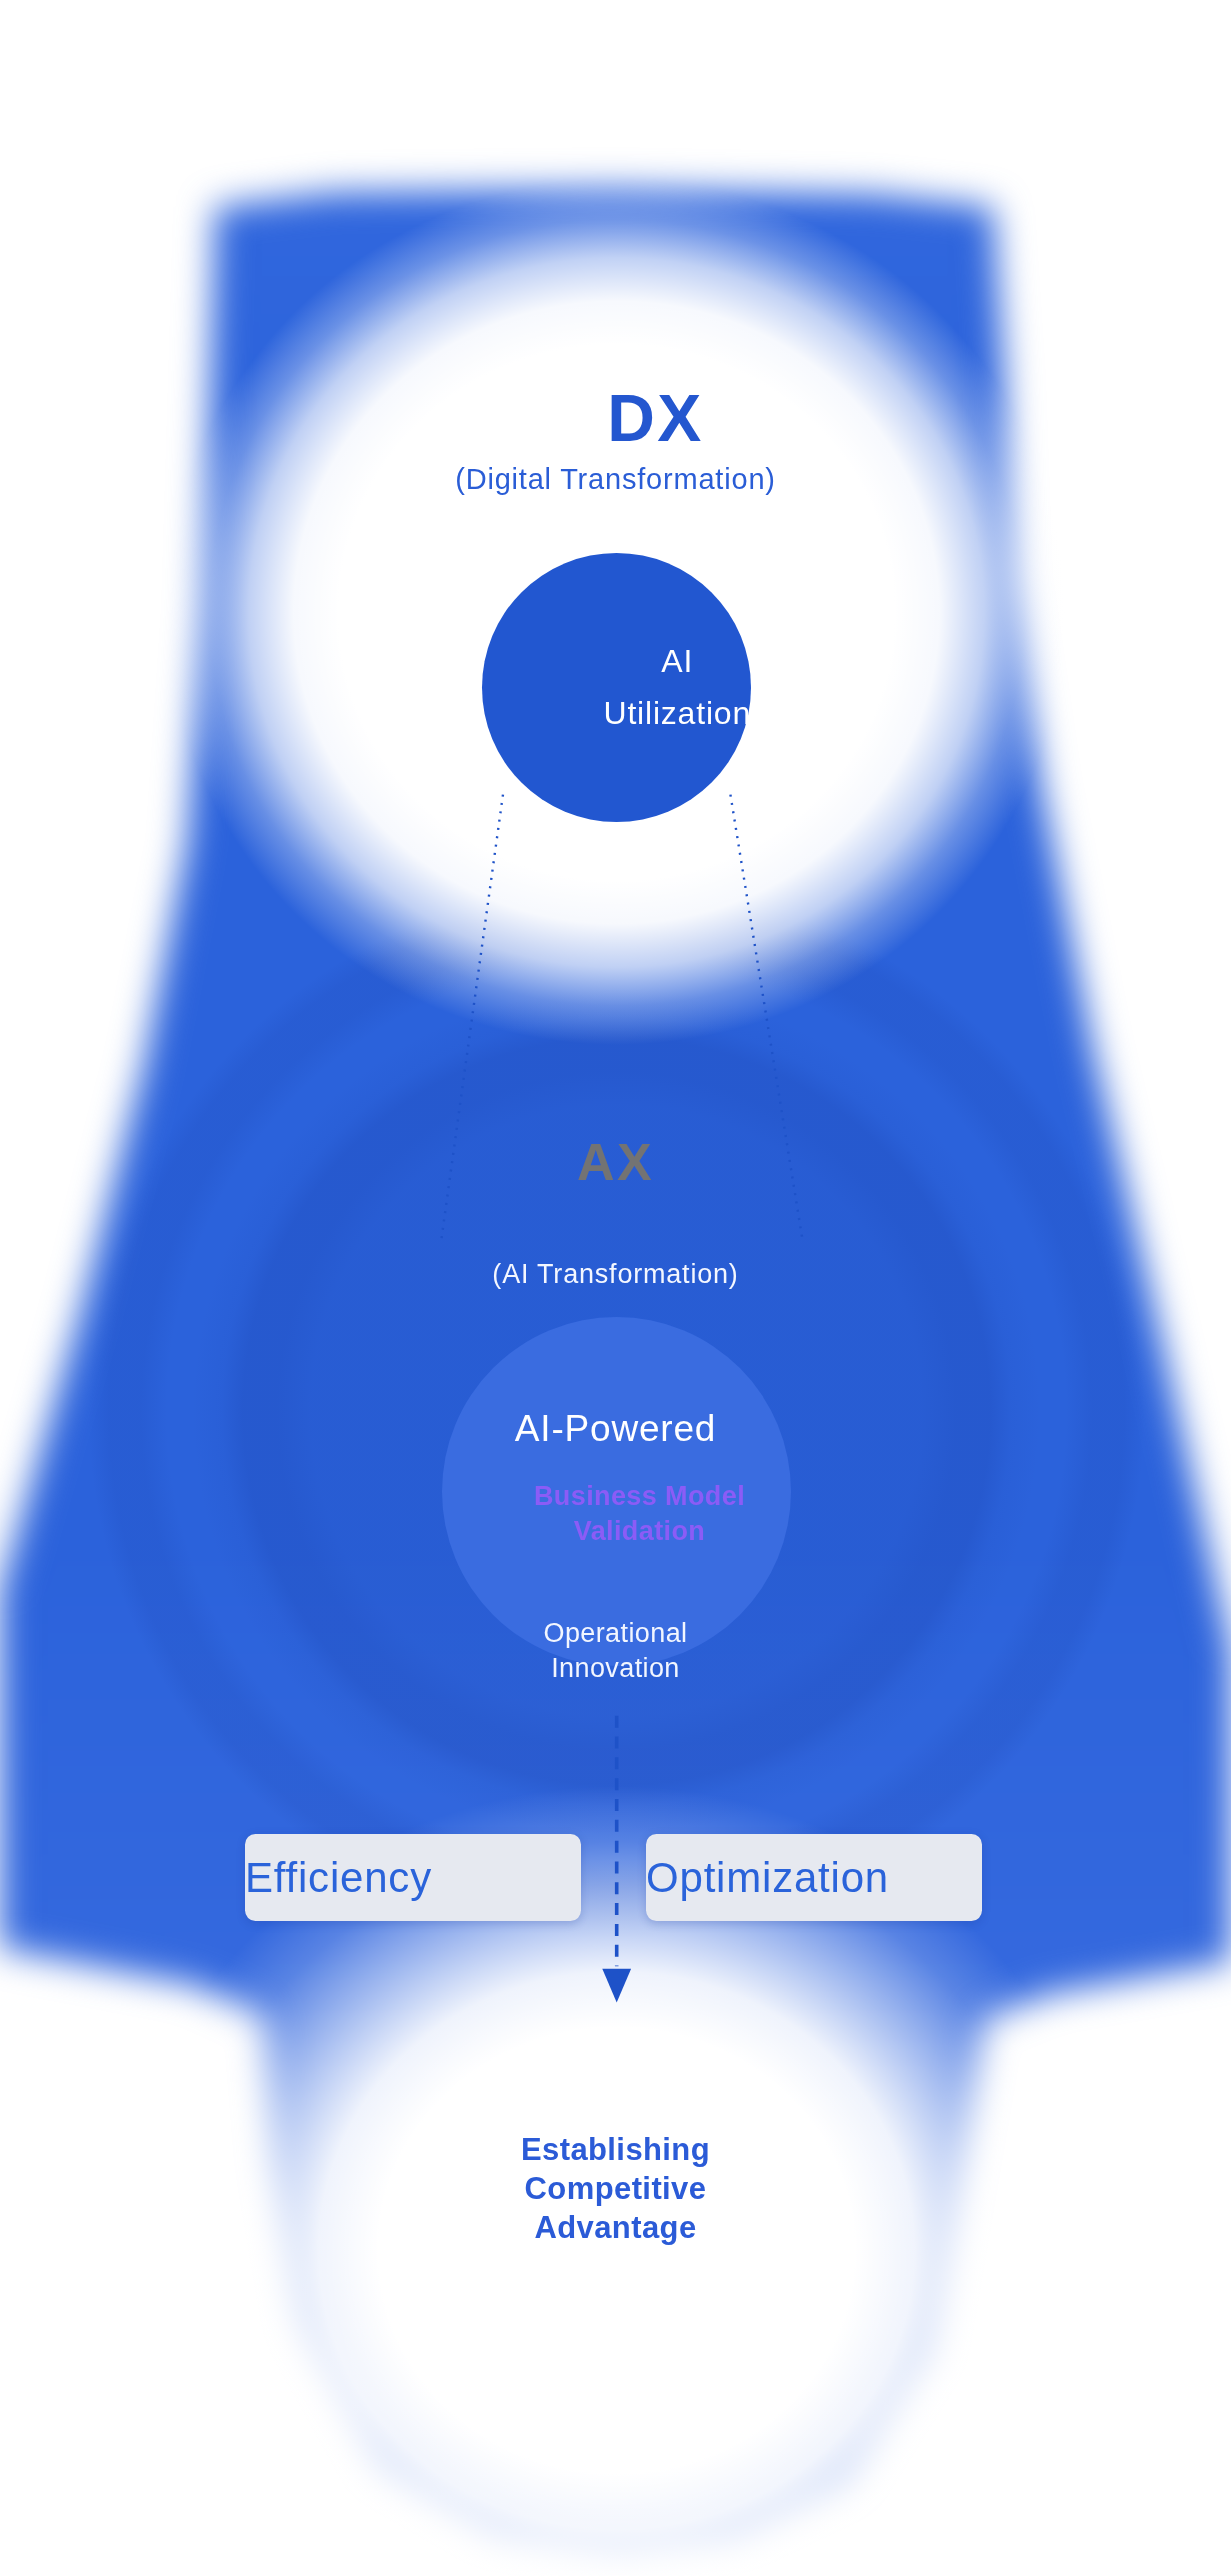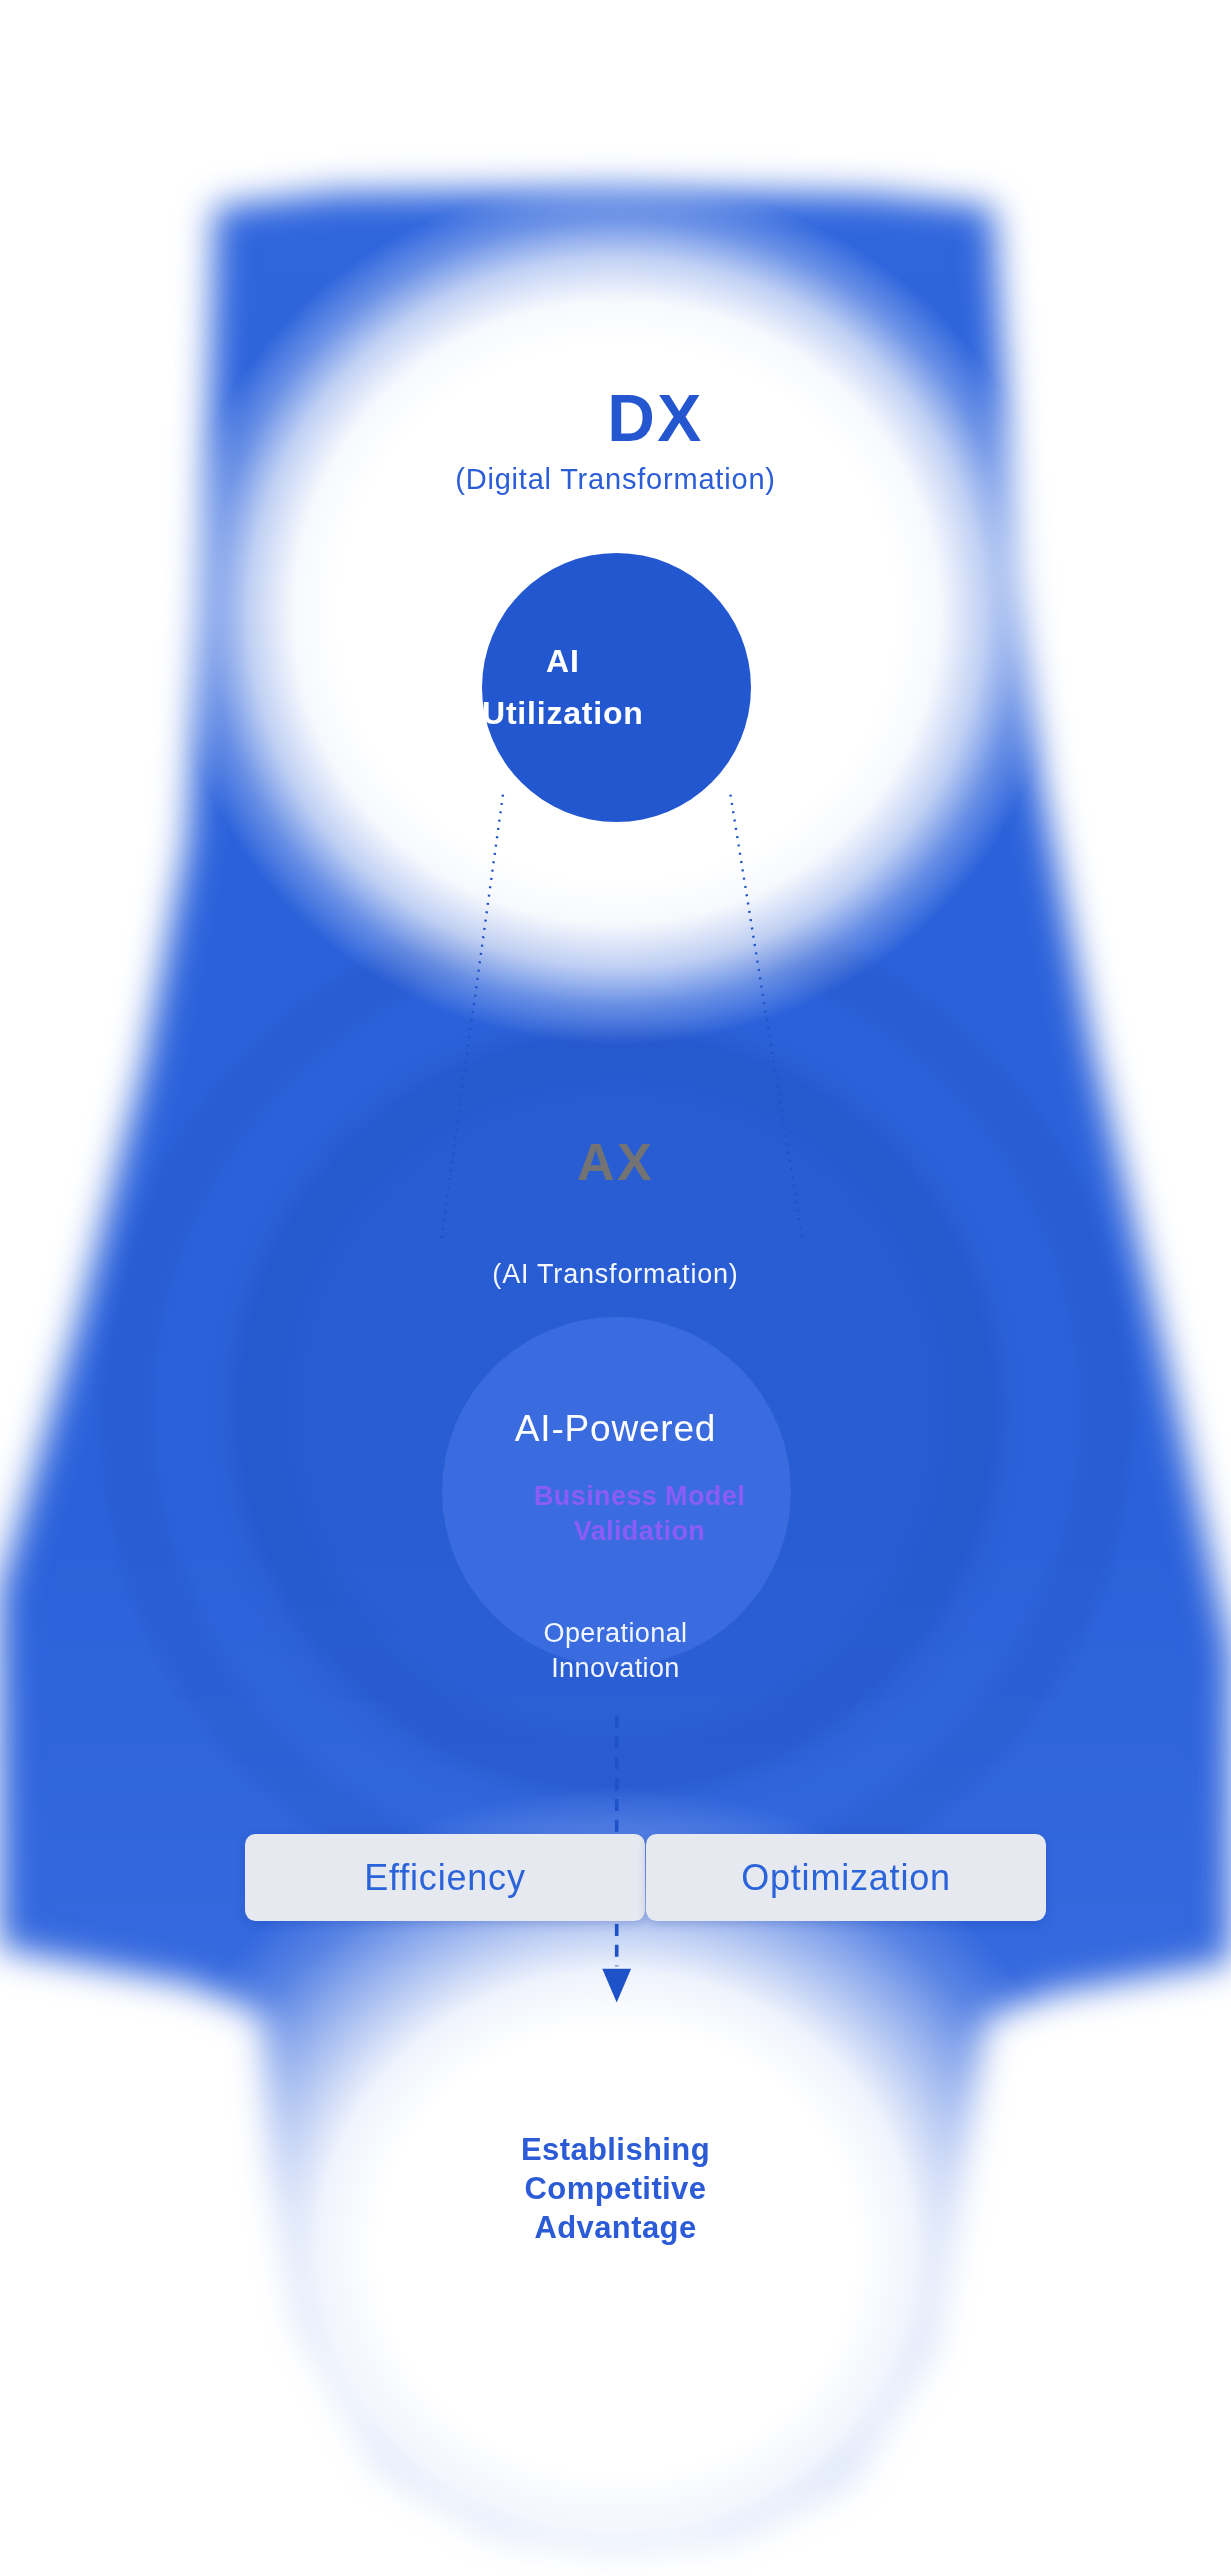--- a/index.html
+++ b/index.html
@@ -41,43 +41,43 @@
   }
   .outcome-glow{
     position:absolute;left:120px;top:1786px;width:993px;height:929px;border-radius:50%;
     background:radial-gradient(closest-side, #ffffff 0 48%, rgba(255,255,255,0.92) 60%, rgba(255,255,255,0.55) 74%, rgba(255,255,255,0.18) 88%, rgba(255,255,255,0) 100%);
   }
   
   .overlay-svg{position:absolute;inset:0;pointer-events:none;}
   
   .ai-circle{
     position:absolute;left:482px;top:553px;width:269px;height:269px;border-radius:50%;
-    background:#2257d0;display:flex;align-items:center;justify-content:flex-start;text-align:center;
-    color:#ffffff;font-size:32px;font-weight:700;letter-spacing:0.8px;line-height:1.6;
+    background:#2257d0;display:flex;align-items:center;justify-content:flex-end;text-align:center;
+    color:#ffffff;font-size:32px;font-weight:400;letter-spacing:0.8px;line-height:1.6;
   }
   .ai-powered-circle{
     position:absolute;left:442px;top:1317px;width:349px;height:349px;border-radius:50%;
     background:#3a6ce0;
   }
   
   .t-center{position:absolute;left:0;width:1231px;text-align:center;}
   .dx-title{top:380px;font-size:66px;font-weight:700;letter-spacing:2.4px;color:#2457cf;padding-left:40px;}
   .dx-subtitle{top:463px;font-size:29px;font-weight:500;letter-spacing:0.8px;color:#2a5dd6;}
   .ax-title{top:1132px;font-size:52px;font-weight:700;letter-spacing:2.4px;color:#737373;}
   .ax-subtitle{top:1259px;font-size:27px;font-weight:500;letter-spacing:0.8px;color:#f4f7ff;}
   .aip-heading{top:1408px;font-size:37px;font-weight:500;letter-spacing:0.8px;color:#ffffff;}
   .aip-item1{top:1479px;font-size:27px;font-weight:700;letter-spacing:0.4px;line-height:1.3;color:#8b5cf6;padding-left:24px;}
   .aip-item2{top:1568px;font-size:27px;font-weight:400;letter-spacing:0.4px;line-height:1.3;color:#f2f6ff;margin-top:48px;}
   .outcome-text{top:2131px;font-size:31px;font-weight:600;letter-spacing:0.4px;line-height:1.25;color:#2b5bd7;}
   
   .badge{
-    position:absolute;top:1834px;width:400px;height:87px;border-radius:10.4px;
+    position:absolute;top:1834px;width:336px;height:87px;border-radius:10.4px;
     background:#e6e9f0;box-shadow:0 2.4px 8px rgba(25,55,150,0.22);
-    display:flex;align-items:center;justify-content:center;
-    font-size:36px;font-weight:500;letter-spacing:0.8px;color:#2a63da;cursor:default;
+    display:flex;align-items:center;
+    font-size:42px;font-weight:500;letter-spacing:0.8px;color:#2a63da;cursor:default;
   }
   .badge-efficiency{left:245px;}
   .badge-optimization{left:646px;}
 </style>
 </head>
 <body>
 
 <div class="canvas">
 
   <div class="blob-blur">

